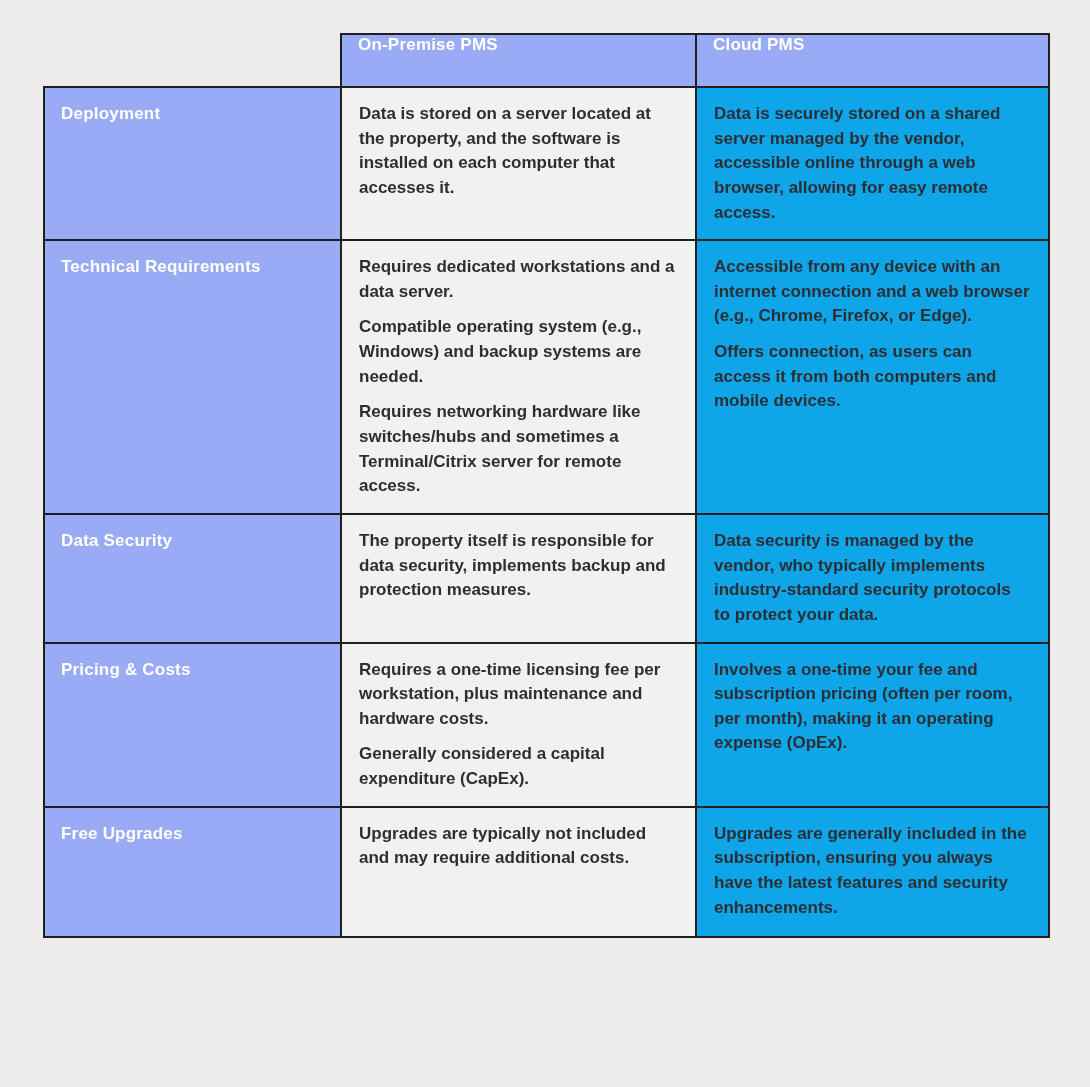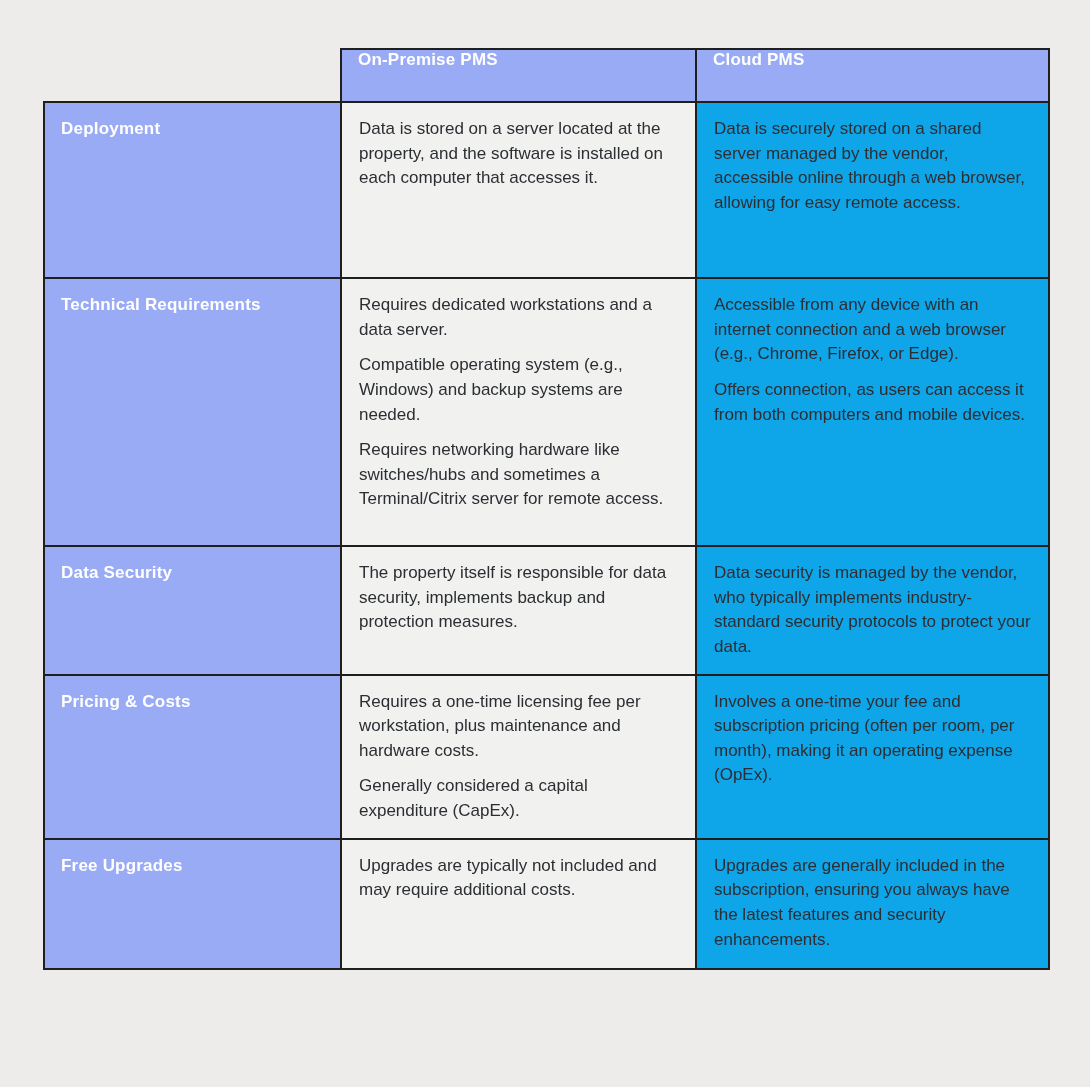--- a/index.html
+++ b/index.html
@@ -10,21 +10,21 @@
     width: 1090px;
     height: 1087px;
     background: #edecea;
     font-family: "Liberation Sans", "DejaVu Sans", sans-serif;
     position: relative;
     overflow: hidden;
   }
   table.comparison-table {
     position: absolute;
     left: 43px;
-    top: 48px;
+    top: 33px;
     width: 1005px;
     border-collapse: collapse;
     table-layout: fixed;
   }
   .comparison-table td,
   .comparison-table th {
     border: 2px solid #1f1f1f;
     vertical-align: top;
     text-align: left;
     box-sizing: border-box;
@@ -54,24 +54,25 @@
   .body-cell {
     font-size: 17px;
     color: #2b2e33;
     line-height: 1.45;
     padding: 14px 17px;
   }
   .body-cell.on-premise { background: #f1f1ef; }
   .body-cell.cloud      { background: #0ea5e9; }
   .body-cell p {
     margin: 0 0 11px 0;
+    font-weight: bold;
   }
   .body-cell p:last-child { margin-bottom: 0; }
 
-  tbody tr:nth-child(1) { height: 176px; }
+  tbody tr:nth-child(1) { height: 152px; }
   tbody tr:nth-child(2) { height: 268px; padding-left: 36px; }
   tbody tr:nth-child(3) { height: 126px; }
   tbody tr:nth-child(4) { height: 160px; padding-left: 26px; }
   tbody tr:nth-child(5) { height: 130px; }
   tbody tr:nth-child(6) { height: 126px; }
 </style>
 </head>
 <body>
 
 <table class="comparison-table">

